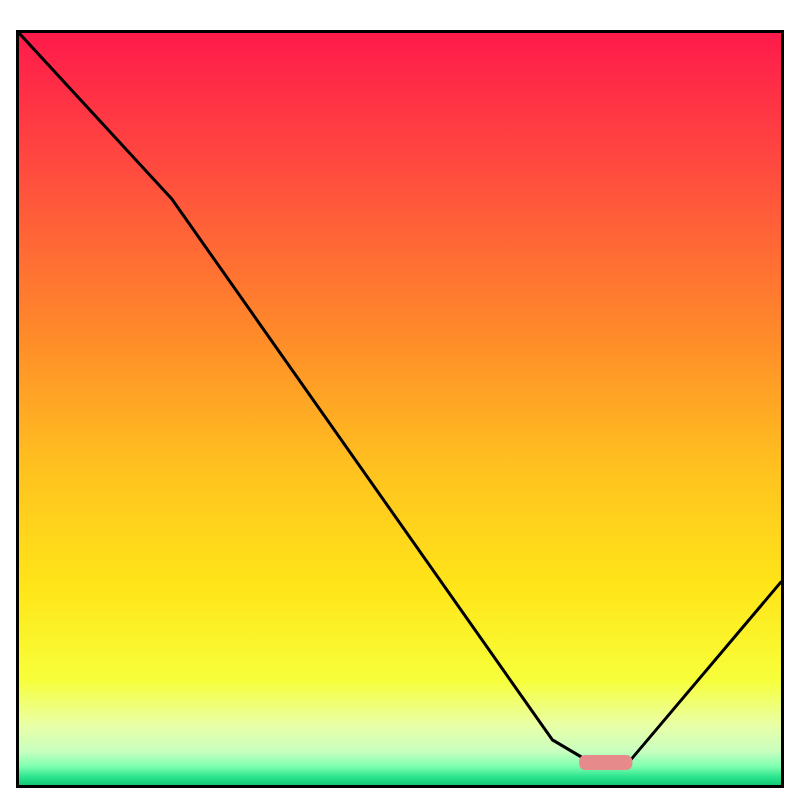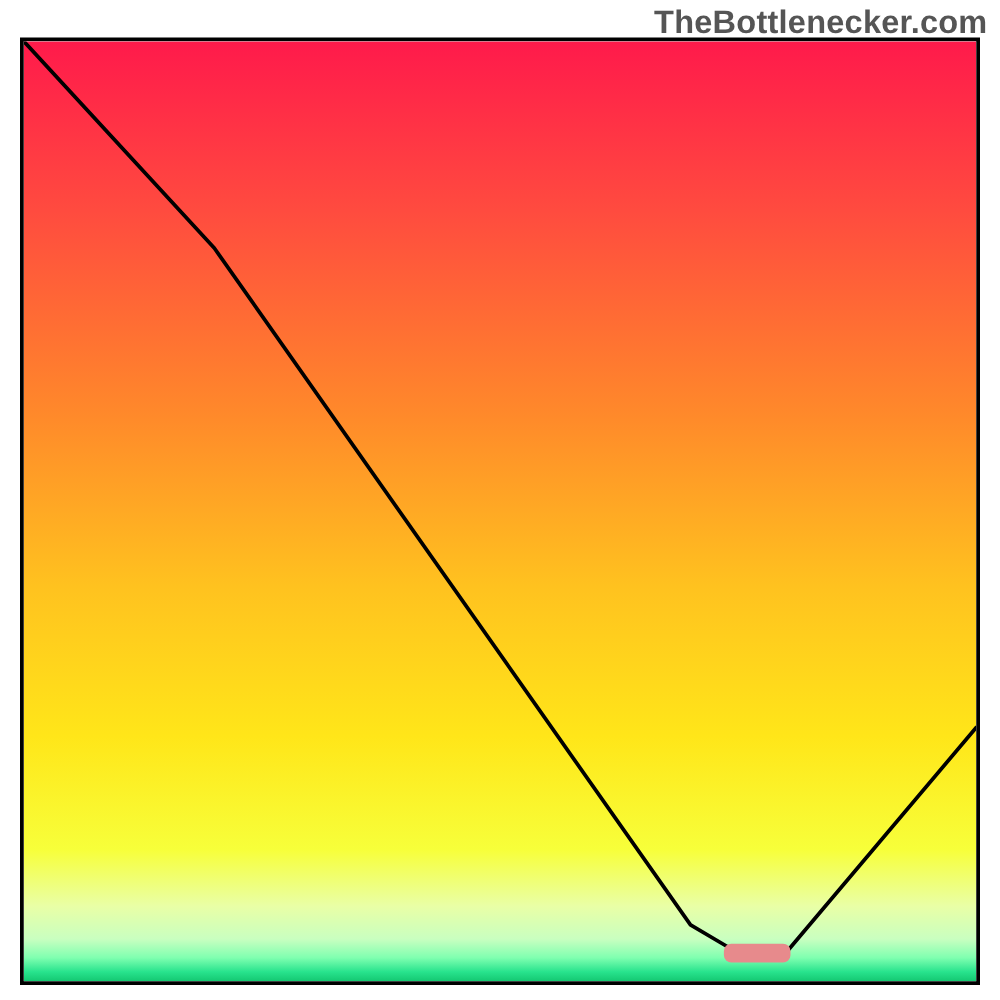--- a/index.html
+++ b/index.html
@@ -39,21 +39,20 @@
   svg.plot {
     display: block;
     width: 100%;
     height: 100%;
   }
 </style>
 </head>
 <body>
 <div class="container">
 
-  <div class="watermark">TheBottlenecker.com</div>
 
   <div class="plot-frame">
     <svg class="plot" id="plot-svg" viewBox="0 0 762 752" preserveAspectRatio="none">
       <defs>
         <linearGradient id="bg-grad" x1="0" y1="0" x2="0" y2="1">
 
         <stop offset="0%" stop-color="#ff1a4b"></stop>
             <stop offset="18%" stop-color="#ff4b3f"></stop>
             <stop offset="40%" stop-color="#ff8a2a"></stop>
             <stop offset="57.99999999999999%" stop-color="#ffc21f"></stop>

